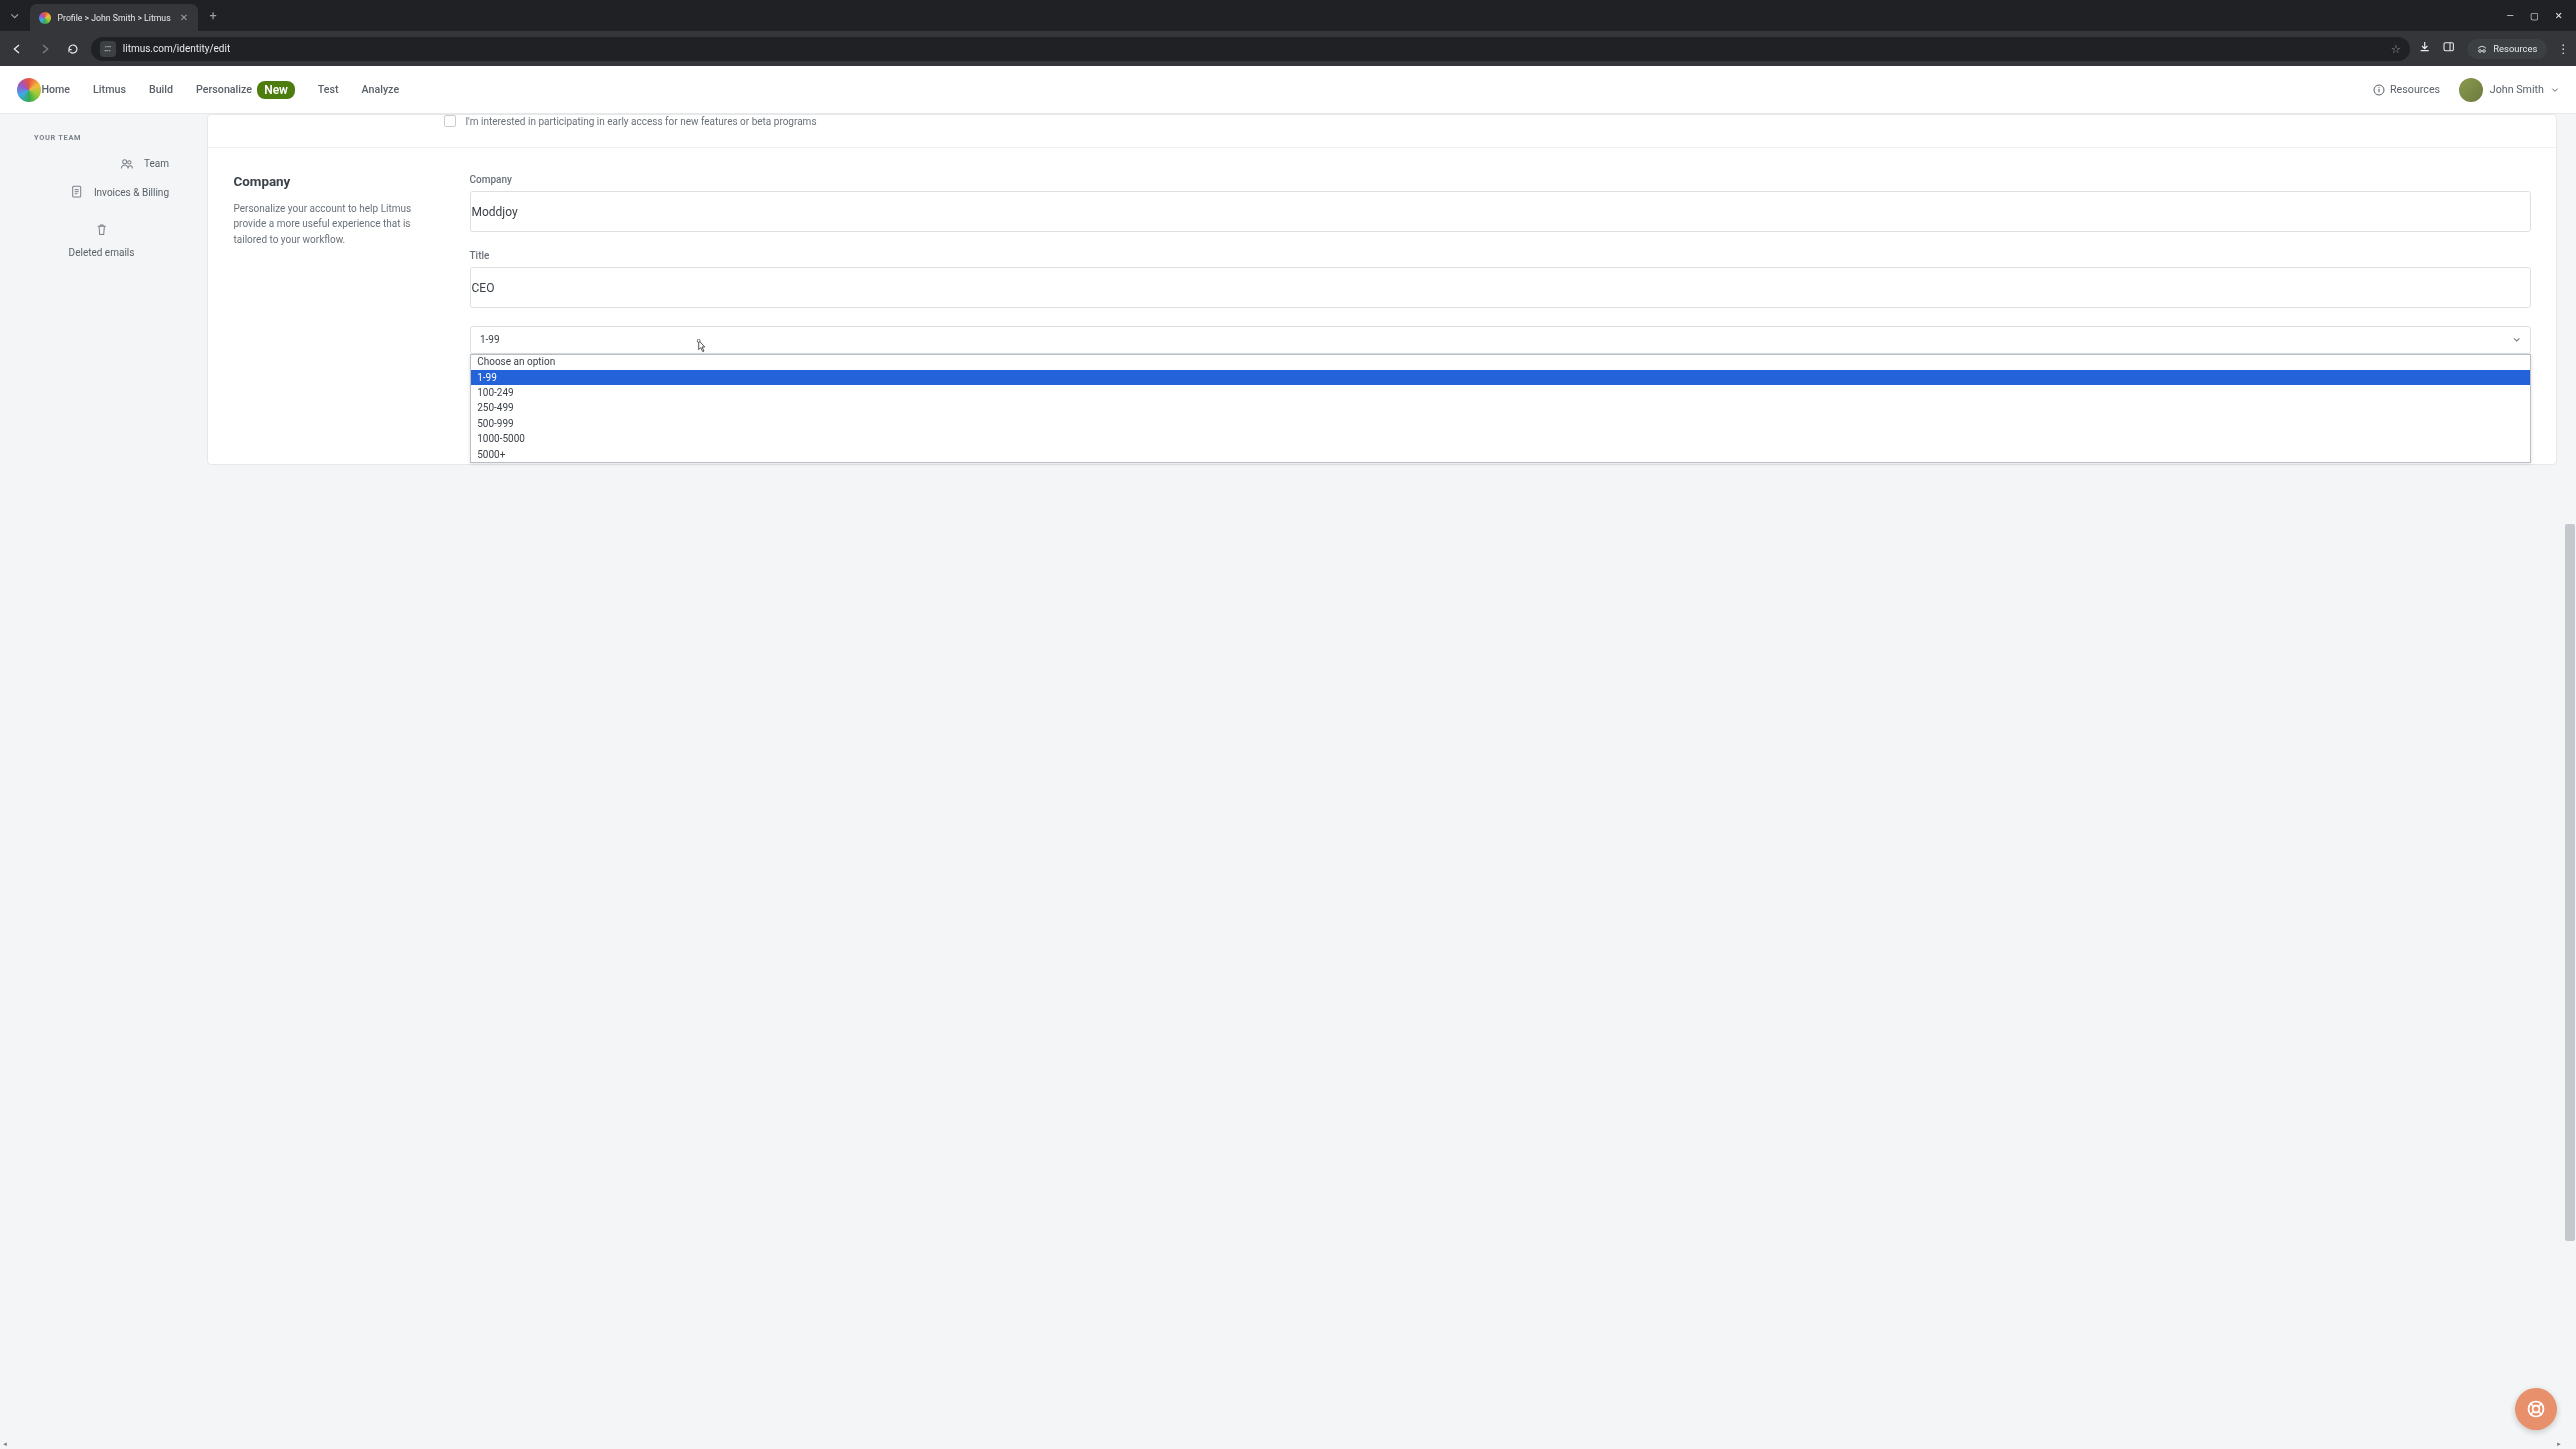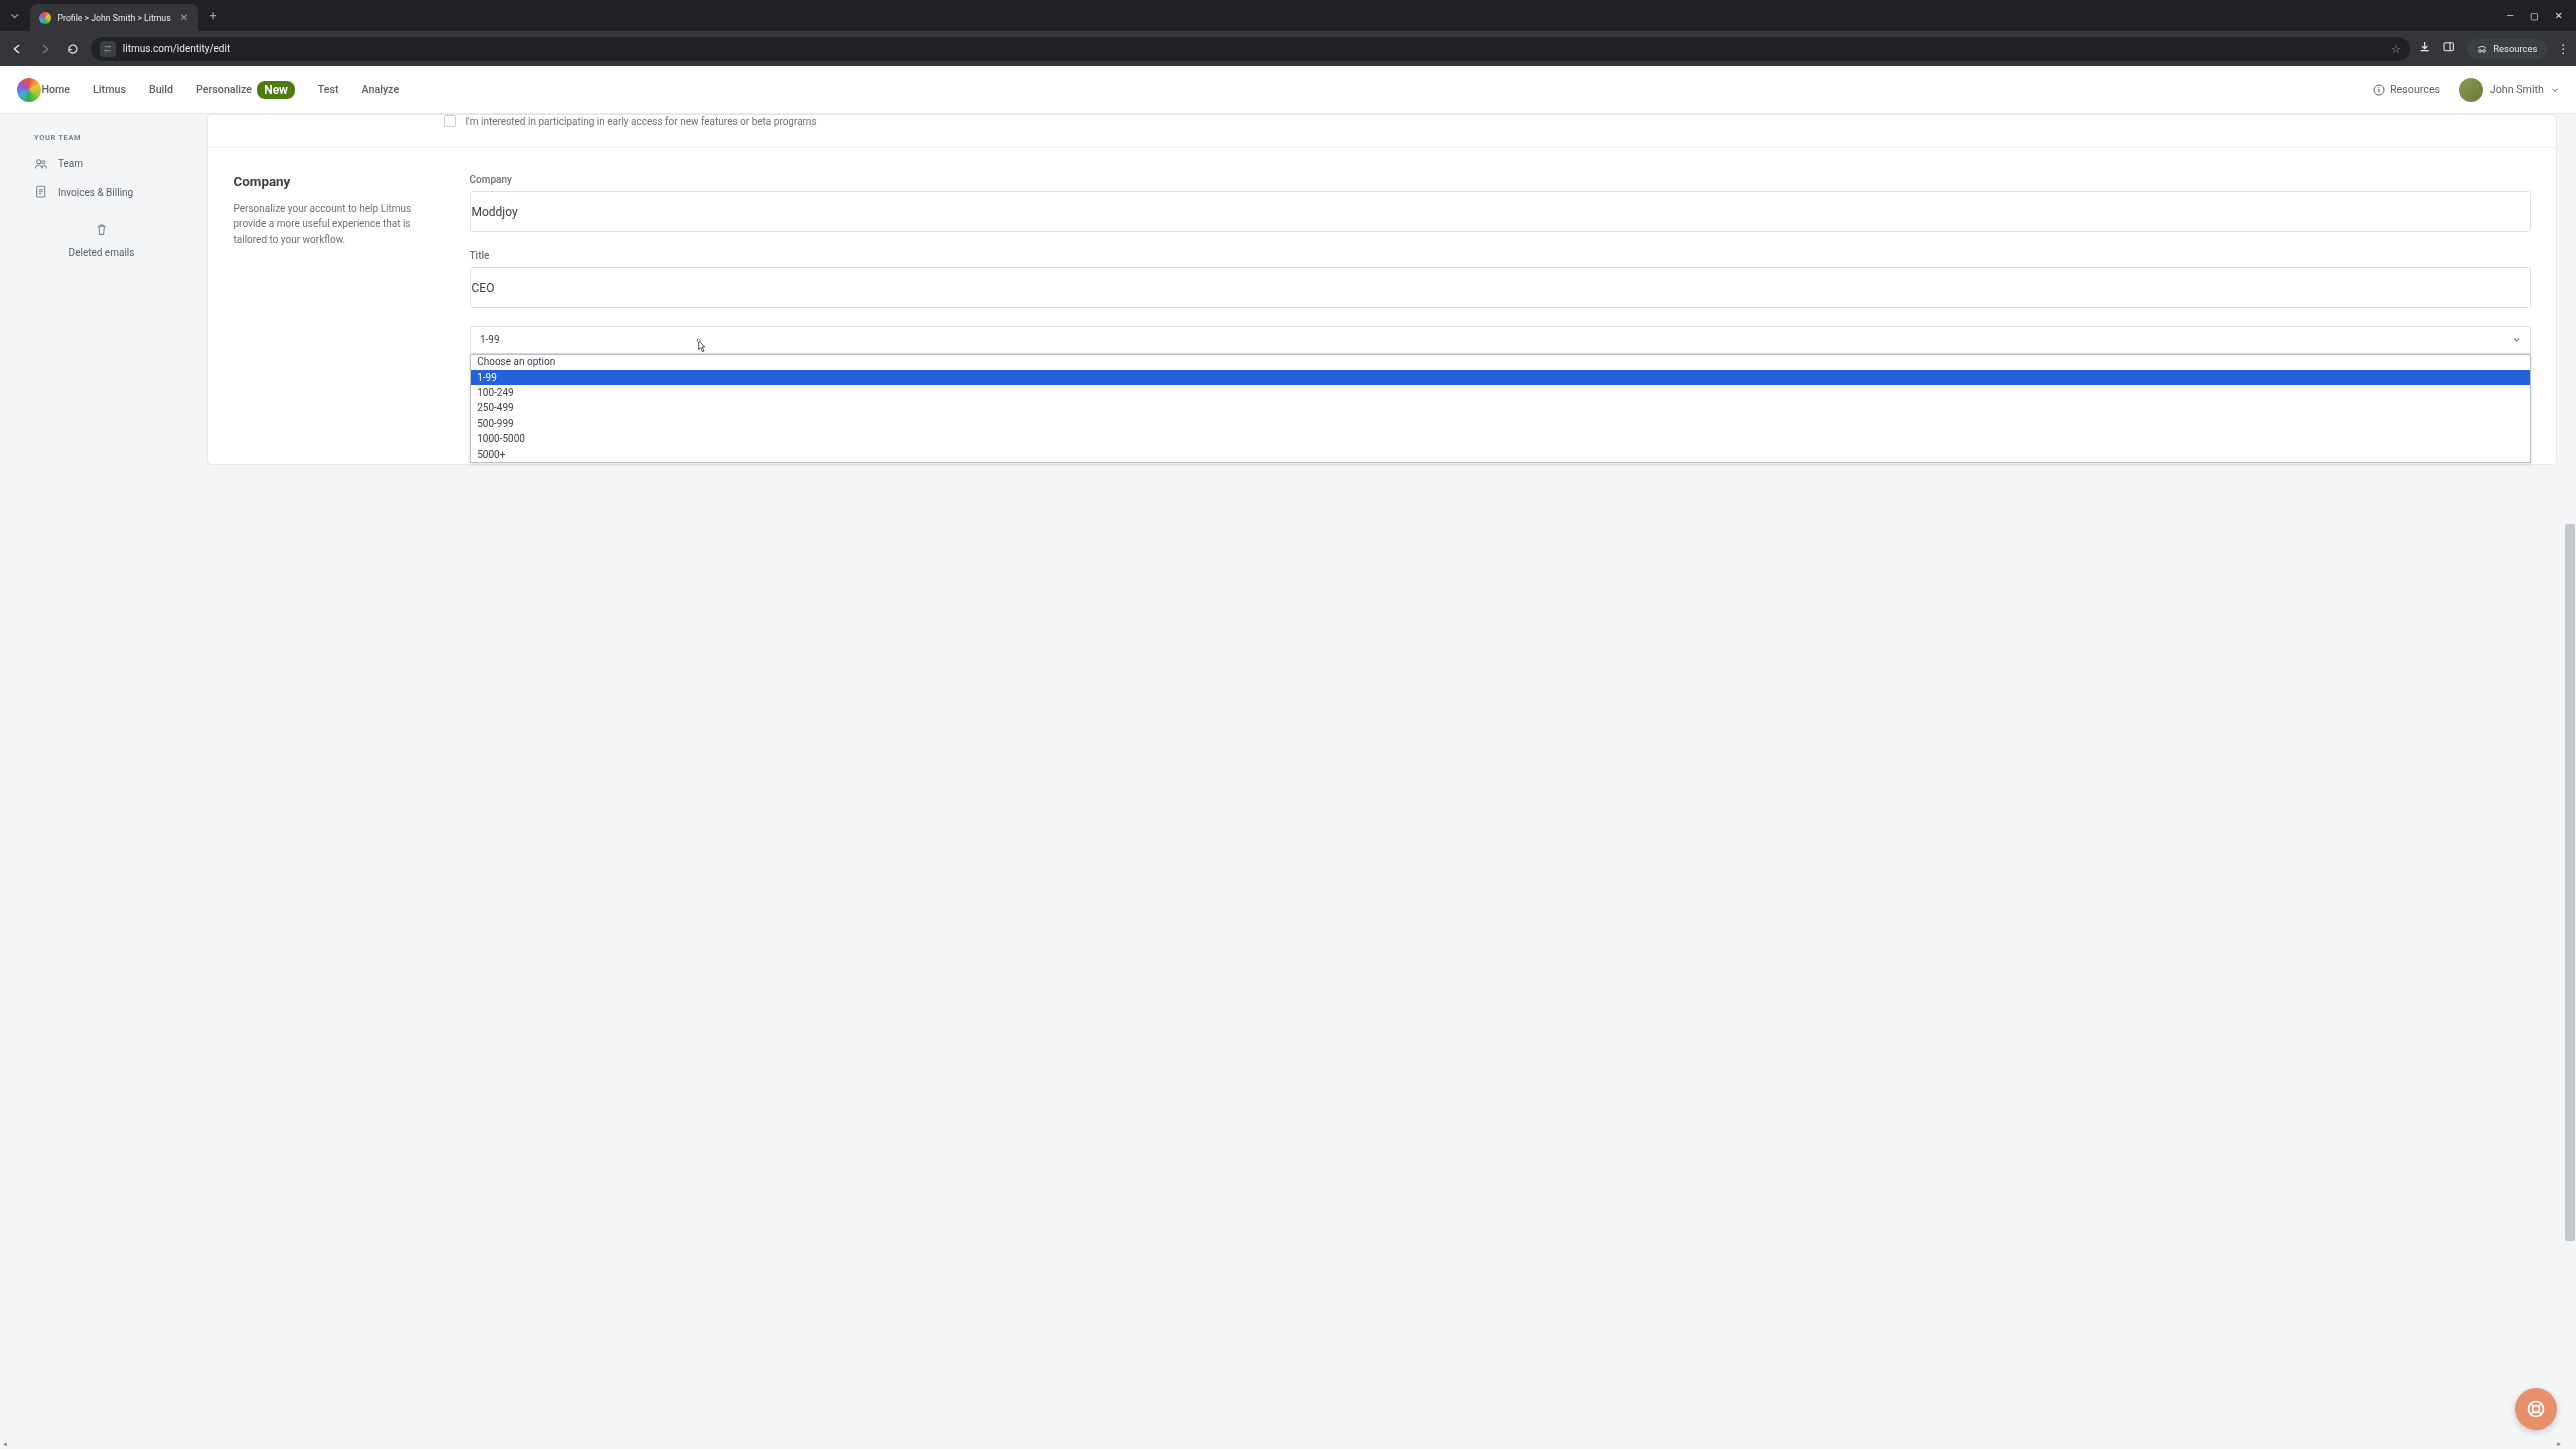--- a/index.html
+++ b/index.html
@@ -34,21 +34,21 @@
 .app-nav-item { color: #5a6169; font-size: 10.7px; font-weight: 500; cursor: pointer; display: flex; align-items: center; gap: 5.4px; }
 .badge-new { background: #4d7c0f; color: #fff; border-radius: 8px; font-size: 12px; font-weight: 600; padding: 2px 6.7px; }
 .app-header-right { margin-left: auto; display: flex; align-items: center; gap: 19px; color: #5a6169; font-size: 10.7px; }
 .resources { display: flex; align-items: center; gap: 5.4px; cursor: pointer; }
 .user-menu { display: flex; align-items: center; gap: 6.7px; cursor: pointer; }
 .avatar { width: 24px; height: 24px; border-radius: 50%; background: linear-gradient(135deg, #8b9a4e, #6b7a3e); }
 
 .app-body { display: flex; height: calc(100% - 48px); }
 .sidebar { width: 203px; background: #f4f5f6; padding: 9.4px 0; }
 .sidebar-section-label { font-size: 7.4px; font-weight: 700; letter-spacing: 0.7px; color: #7a8189; padding: 9.4px 34px 8px; }
-.sidebar-item { display: flex; align-items: center; gap: 10.7px; padding: 7.4px 34px; color: #5a6169; font-size: 10px; cursor: pointer; }
+.sidebar-item { display: flex; align-items: center; gap: 10.7px; padding: 7.4px 34px; color: #5a6169; font-size: 10px; cursor: pointer; justify-content: flex-end; }
 .sidebar-item svg { width: 13.4px; height: 13.4px; stroke: #7a8189; fill: none; stroke-width: 1.5; }
 
 .main { flex: 1; overflow-y: auto; padding: 0 19px 0 0; position: relative; }
 .main-inner { background: #fff; border: 0.7px solid #e6e8ea; border-radius: 4px; margin-left: 4px; }
 .checkbox-row { display: flex; align-items: center; gap: 9.4px; padding: 0 0 20px 236px; color: #6a7179; font-size: 10px; }
 .checkbox { width: 12px; height: 12px; border: 1.3px solid #c9cdd2; border-radius: 2px; }
 
 .form-section { display: flex; padding: 25.5px 25.5px 27px; border-top: 0.7px solid #f0f1f3; }
 .form-left { width: 236px; padding-right: 27px; }
 .form-left h2 { font-size: 13.4px; color: #3c4249; font-weight: 700; margin-bottom: 12px; }

